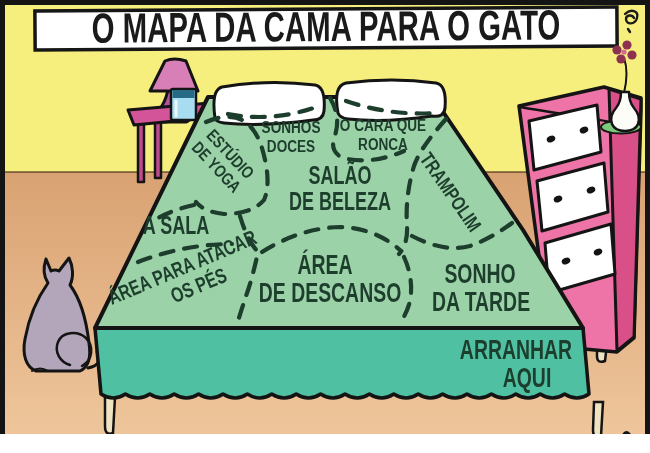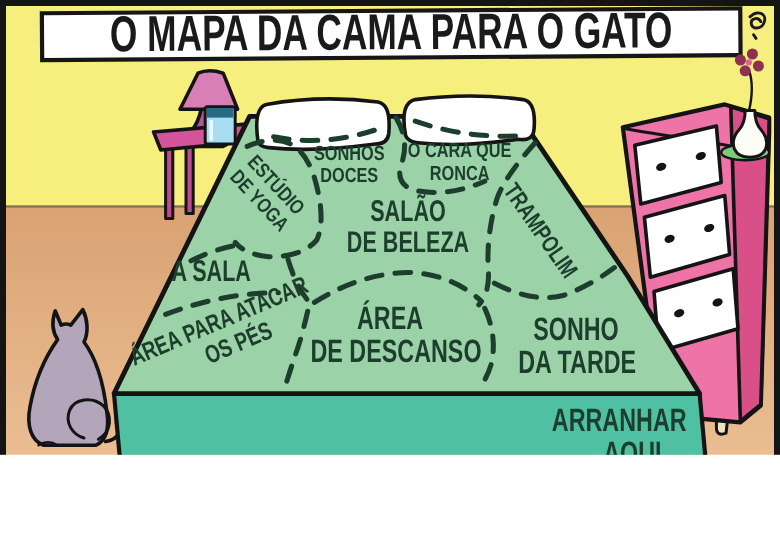--- a/index.html
+++ b/index.html
@@ -1,16 +1,16 @@
 <!DOCTYPE html>
 <html><head>
 <meta charset="utf-8">
 <style>
   html,body { margin:0; padding:0; background:#ffffff; }
-  .stage { width:650px; height:379px; position:relative; }
+  .stage { width:650px; height:434px; position:relative; }
   svg { display:block; }
   text {
     font-family:"Liberation Sans", sans-serif;
     font-weight:bold;
     user-select:none;
   }
   .maptext { fill:#1d3d2d; }
   .titletext { fill:#1a1a1a; }
 </style>
 </head>

